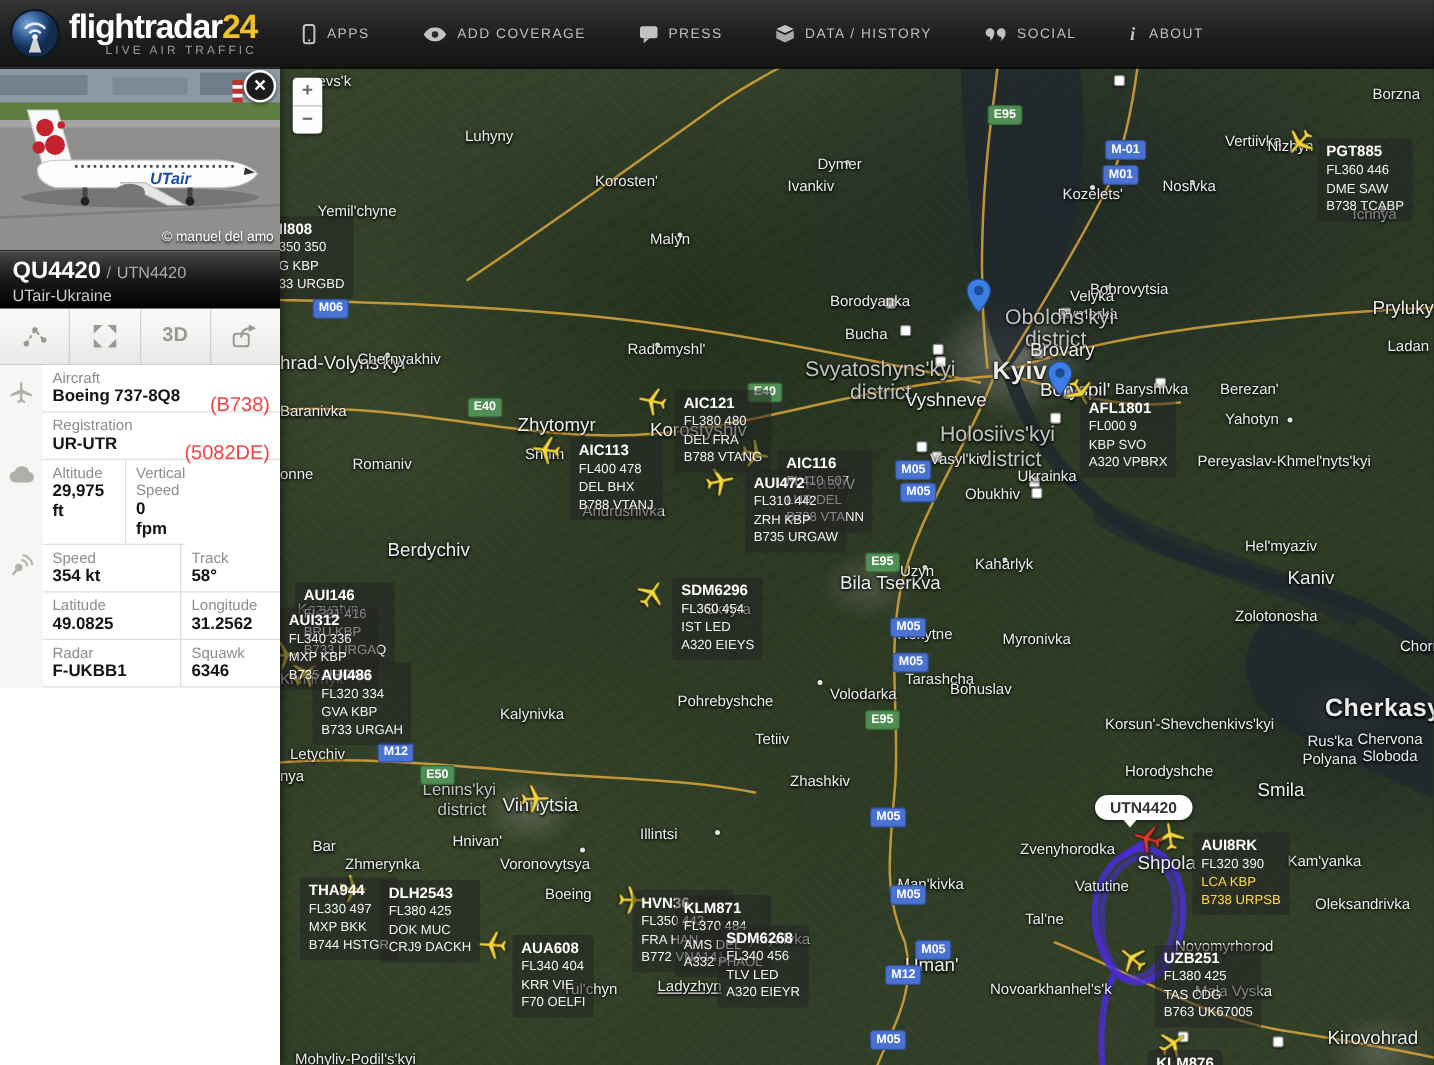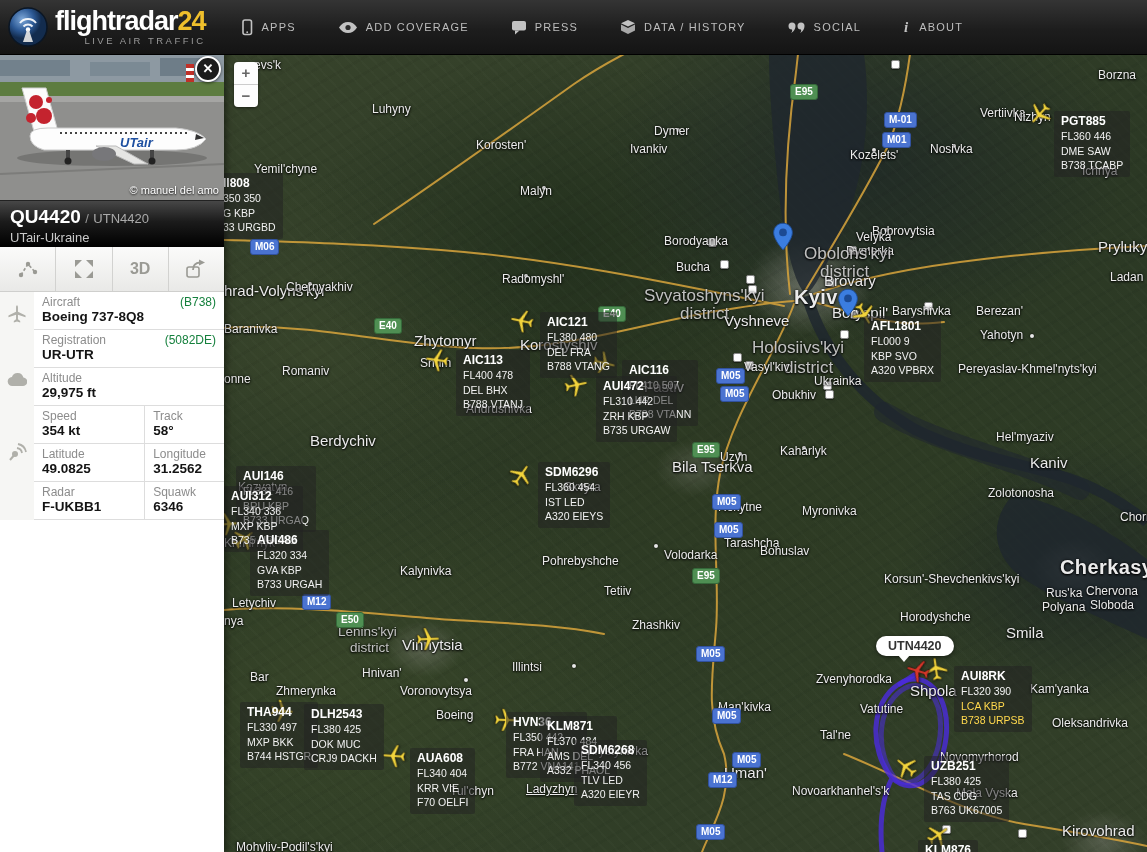--- a/index.html
+++ b/index.html
@@ -37,21 +37,21 @@
   .tbtn:last-child{border-right:none;}
   .t3d{font-size:16px;font-weight:bold;color:#9a9a94;}
   .details{position:relative;padding-left:34px;}
   .rail{position:absolute;left:0;top:0;width:34px;height:100%;background:#f6f6f4;}
   .railic{position:absolute;left:7px;}
   .drow{border-bottom:1px solid #ddd;padding:3px 8px 4px;min-height:29px;}
   .dgrid{display:grid;grid-template-columns:58% 42%;border-bottom:1px solid #ddd;}
   .dcell{padding:3px 8px 4px;min-height:29px;}
   .dcell+.dcell{border-left:1px solid #ddd;}
   .dlabel{font-size:12px;color:#8c8c8c;line-height:14px;}
-  .dcode{float:right;font-size:12px;color:#15803d;}
+  .dcode{float:right;font-size:16px;color:#ef4444;margin-top:23px;}
   .dvalue{font-size:13.5px;font-weight:bold;color:#141414;line-height:16px;}
   
   .map{position:absolute;left:224px;top:54px;width:923px;height:798px;overflow:hidden;background:#2e3a26;cursor:grab;}
   .terrain{position:absolute;inset:0;z-index:0;
     background:
       radial-gradient(90px 70px at 585px 232px, rgba(160,160,152,.55), transparent 70%),
       radial-gradient(60px 45px at 850px 515px, rgba(150,150,142,.4), transparent 70%),
       radial-gradient(55px 40px at 200px 595px, rgba(150,150,142,.38), transparent 70%),
       radial-gradient(55px 40px at 470px 415px, rgba(145,145,138,.3), transparent 70%),
       radial-gradient(60px 45px at 880px 788px, rgba(150,150,142,.35), transparent 70%),
@@ -269,20 +269,24 @@
       <div class="dvalue">Boeing 737-8Q8</div>
     </div>
     <div class="drow">
       <div class="dlabel"><span>Registration</span><span class="dcode">(5082DE)</span></div>
       <div class="dvalue">UR-UTR</div>
     </div>
     <div class="dgrid">
       <div class="dcell">
           <div class="dlabel">Altitude</div>
           <div class="dvalue">29,975 ft</div>
+        </div>
+      <div class="dcell">
+          <div class="dlabel">Vertical Speed</div>
+          <div class="dvalue">0 fpm</div>
         </div>
     </div>
     <div class="dgrid">
       <div class="dcell">
           <div class="dlabel">Speed</div>
           <div class="dvalue">354 kt</div>
         </div>
       <div class="dcell">
           <div class="dlabel">Track</div>
           <div class="dvalue">58°</div>

